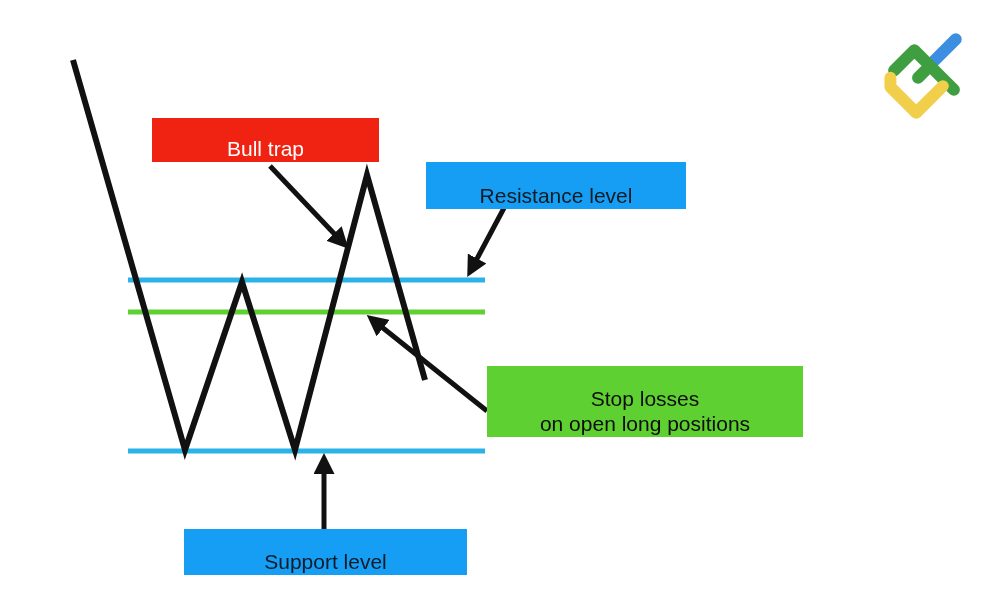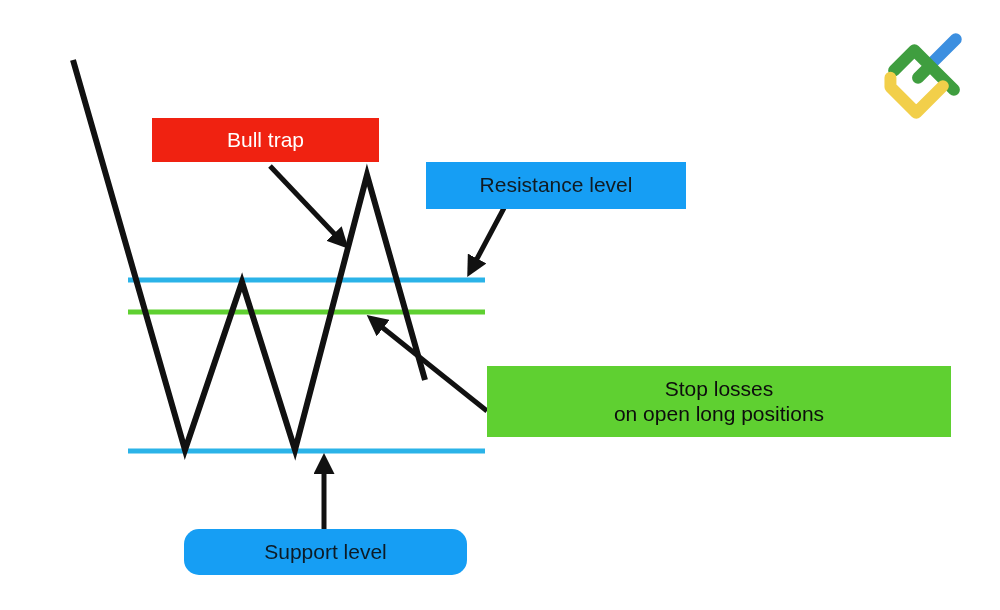--- a/index.html
+++ b/index.html
@@ -22,21 +22,21 @@
   #diagram {
     position: absolute;
     left: 0;
     top: 0;
     width: 1000px;
     height: 610px;
   }
   .label-box {
     position: absolute;
     display: flex;
-    align-items: center;
+    align-items: flex-end;
     justify-content: center;
     text-align: center;
     line-height: 1.18;
     box-sizing: border-box;
     white-space: pre-line;
   }
   #box-bull-trap {
     left: 152px;
     top: 118px;
     width: 227px;
@@ -50,35 +50,34 @@
     top: 162px;
     width: 260px;
     height: 47px;
     background: #169ef4;
     color: #111b22;
     font-size: 21px;
   }
   #box-stop-losses {
     left: 487px;
     top: 366px;
-    width: 464px;
+    width: 316px;
     height: 71px;
     background: #5fd031;
     color: #0d0d0d;
     font-size: 21px;
   }
   #box-support {
     left: 184px;
     top: 529px;
     width: 283px;
     height: 46px;
     background: #169ef4;
     color: #0d1b26;
     font-size: 21px;
-    border-radius: 15px;
   }
   #logo {
     position: absolute;
     left: 884px;
     top: 30px;
     width: 92px;
     height: 92px;
   }
 </style>
 </head>

